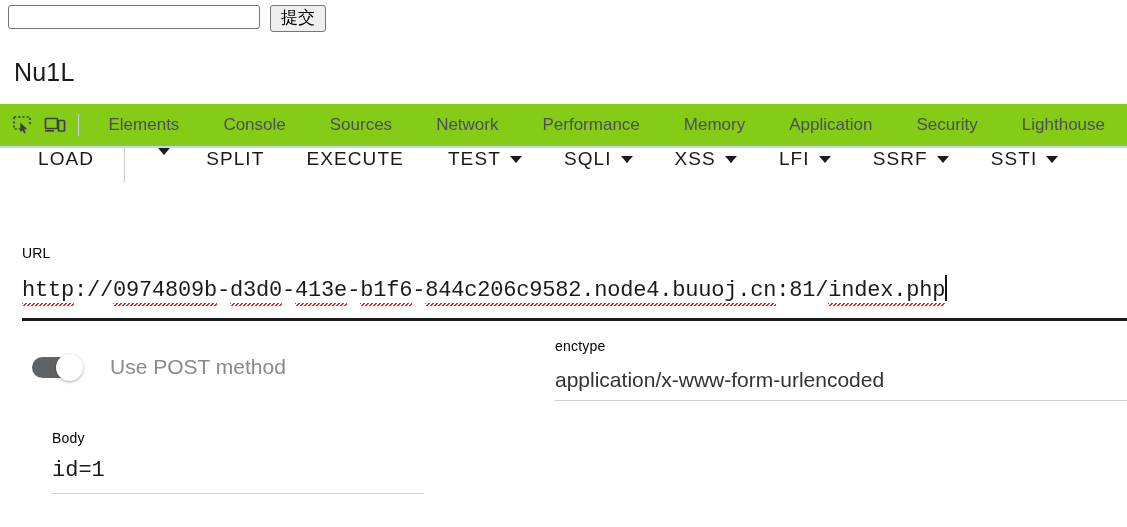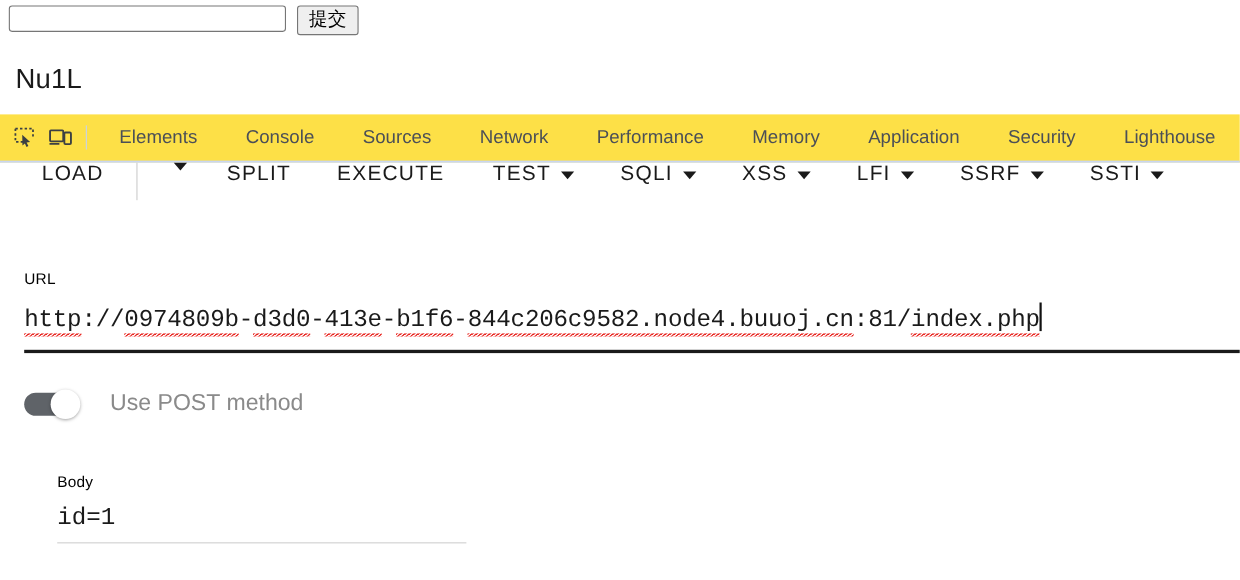--- a/index.html
+++ b/index.html
@@ -64,21 +64,21 @@
     letter-spacing: 0.2px;
   }
 
   
   .devtools-tabbar {
     position: absolute;
     left: 0;
     top: 104px;
     width: 1127px;
     height: 44px;
-    background: #fde047;
+    background: #84cc16;
     border-bottom: 2px solid #c9d6f0;
     box-sizing: border-box;
     display: flex;
     align-items: center;
   }
   .dt-icon {
     width: 34px;
     height: 30px;
     display: flex;
     align-items: center;
@@ -202,21 +202,21 @@
     position: absolute;
     left: 22px;
     top: 100px;
     width: 1105px;
     height: 3px;
     background: #1a1a1a;
   }
 
   .method-row {
     position: absolute;
-    left: 22px;
+    left: 32px;
     top: 136px;
     display: flex;
     align-items: center;
   }
   .toggle {
     position: relative;
     width: 60px;
     height: 26px;
     cursor: pointer;
   }
@@ -373,20 +373,25 @@
   <div class="url-underline"></div>
 
   <div class="method-row">
     <div class="toggle">
       <div class="toggle-track"></div>
       <div class="toggle-knob"></div>
     </div>
     <div class="method-label">Use POST method</div>
   </div>
 
+  <div class="enctype-field">
+    <div class="field-label">enctype</div>
+    <div class="enctype-value">application/x-www-form-urlencoded</div>
+    <div class="thin-underline"></div>
+  </div>
 
   <div class="body-field">
     <div class="field-label">Body</div>
     <div class="body-value">id=1</div>
     <div class="thin-underline"></div>
   </div>
 
 </div>
 
 </body></html>

